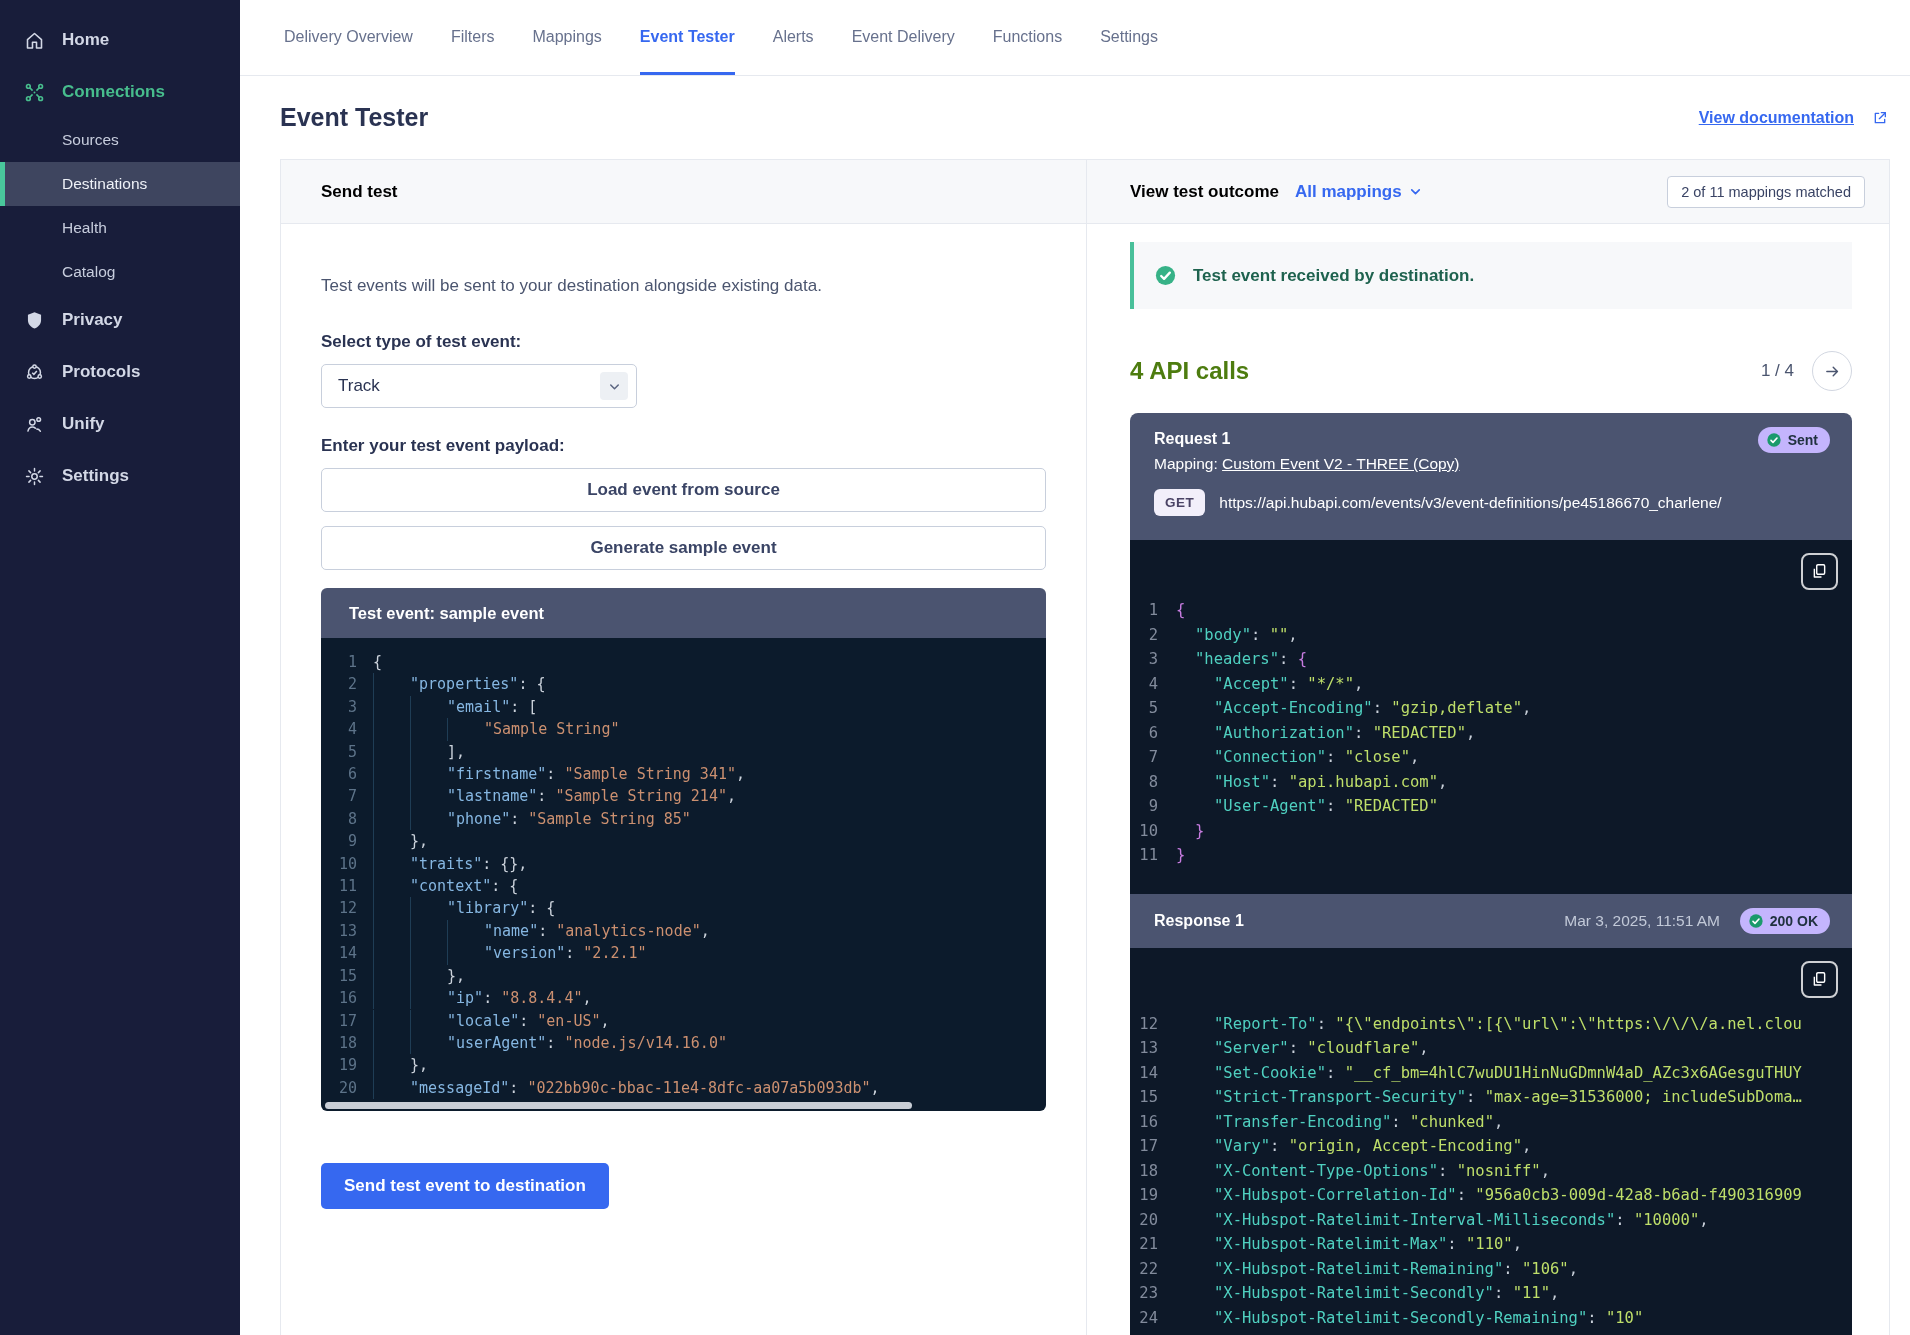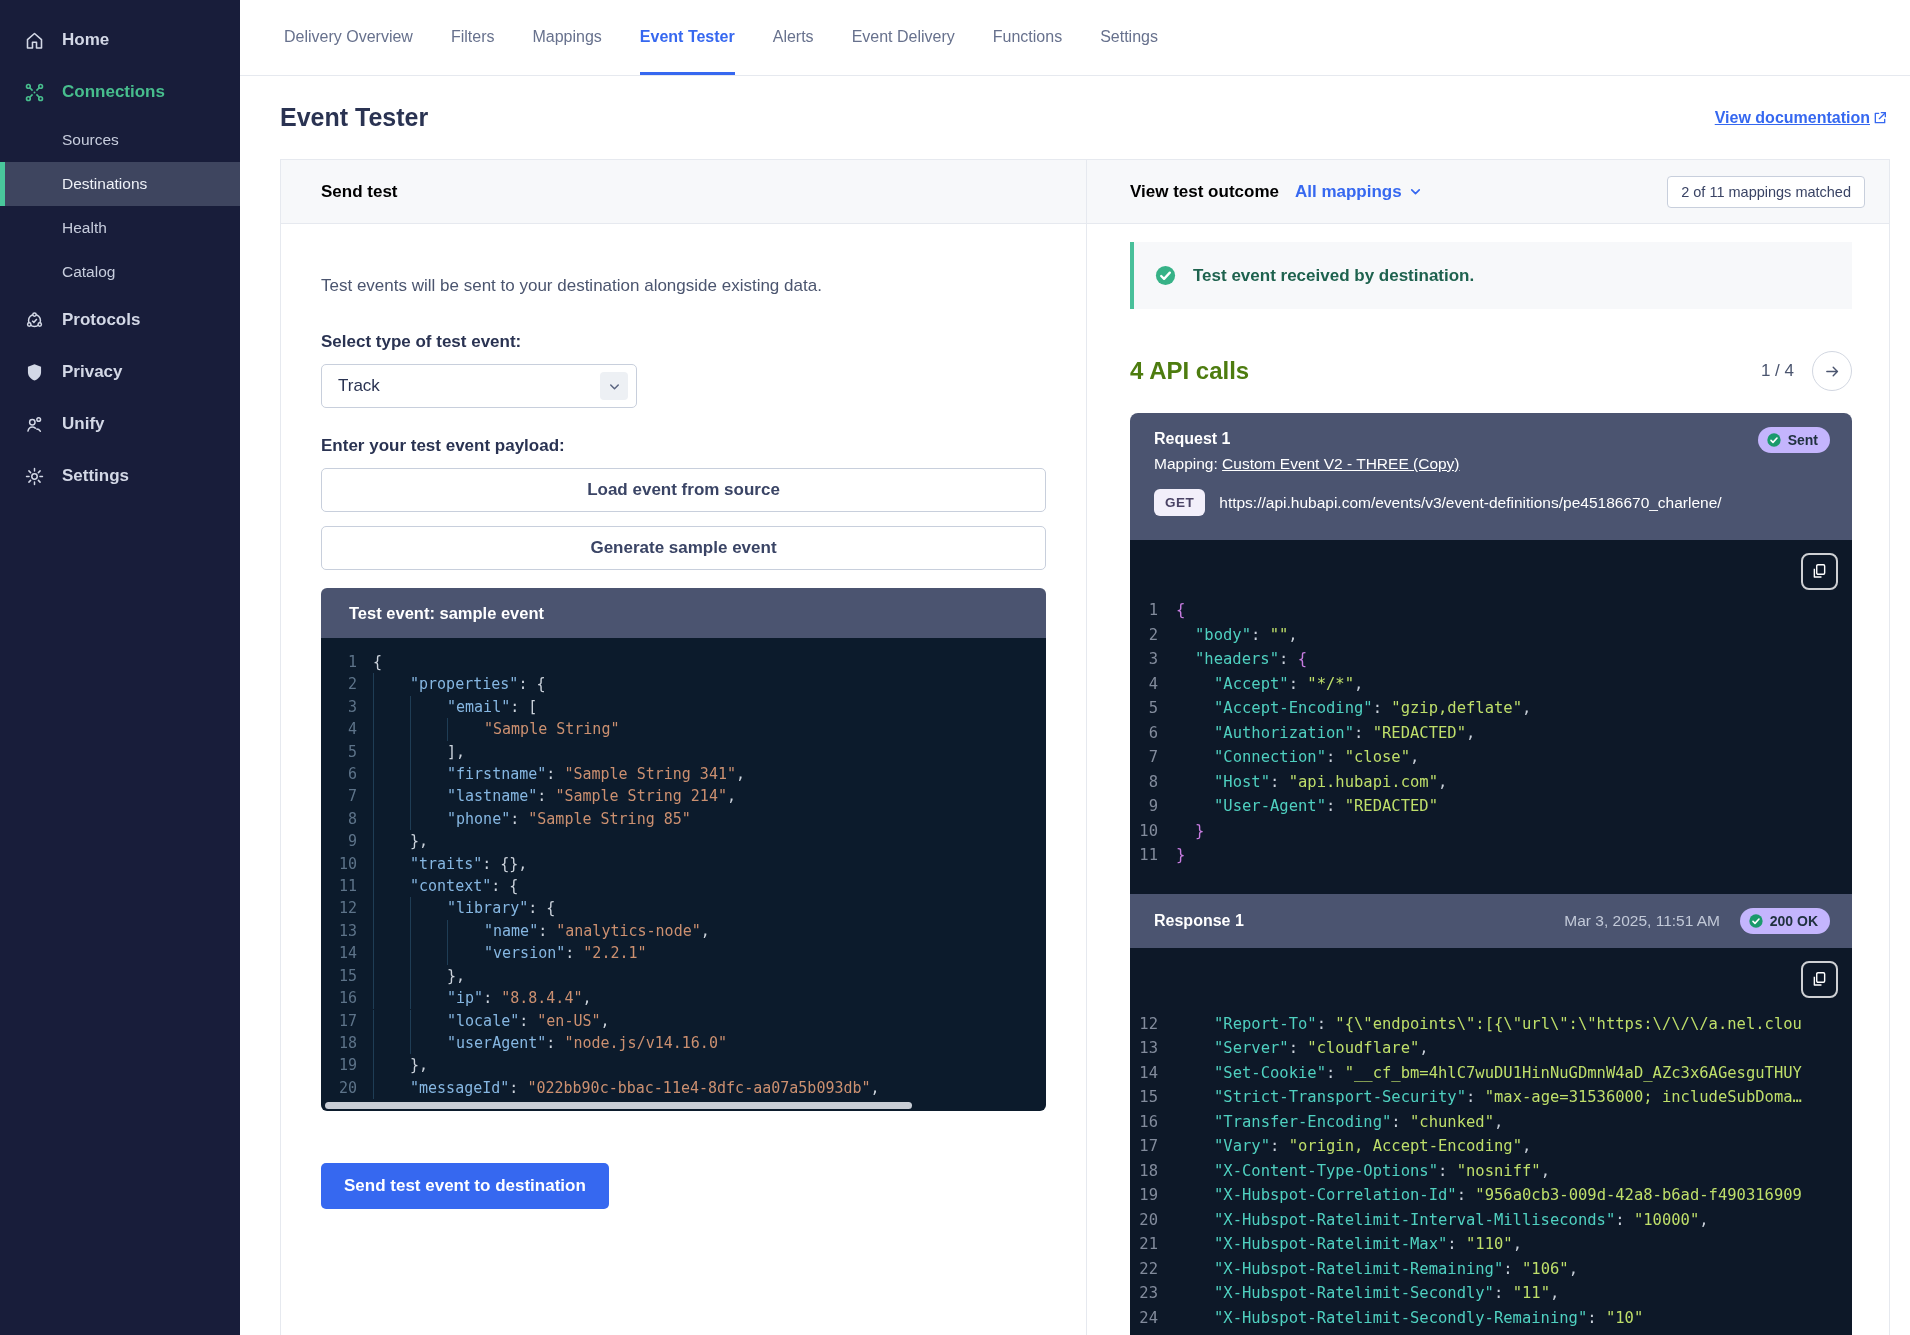--- a/index.html
+++ b/index.html
@@ -21,21 +21,21 @@
   
   .main { flex:1; display:flex; flex-direction:column; min-width:0; }
   .tabbar { height:76px; border-bottom:1px solid #e6e9ef; display:flex; align-items:stretch;
     padding-left:44px; gap:38px; flex:none; }
   .tab { display:flex; align-items:center; font-size:16px; color:#67718d; cursor:pointer;
     border-bottom:3px solid transparent; padding-top:2px; }
   .tab.active { color:#3668f0; font-weight:600; border-bottom-color:#3668f0; }
 
   .page-head { display:flex; justify-content:space-between; align-items:center; padding:27px 22px 27px 40px; flex:none; }
   .page-title { font-size:25px; font-weight:700; color:#2a3352; }
-  .doc-link { display:flex; align-items:center; gap:2px; color:#3668f0; font-size:16px; font-weight:600;
+  .doc-link { display:flex; align-items:center; gap:18px; color:#3668f0; font-size:16px; font-weight:600;
     text-decoration:underline; cursor:pointer; }
   .doc-link .xicon { width:16px; height:16px; display:flex; }
 
   .content { flex:1; min-height:0; margin:0 20px 0 40px; border:1px solid #e6e9ef; border-bottom:none;
     display:grid; grid-template-columns:806px 1fr; }
 
   .panel-head { height:64px; background:#f7f8fa; border-bottom:1px solid #e6e9ef;
     display:flex; align-items:center; flex:none; }
   .lcol { border-right:1px solid #e6e9ef; display:flex; flex-direction:column; min-height:0; overflow:hidden; }
   .rcol { display:flex; flex-direction:column; min-height:0; overflow:hidden; }
@@ -159,37 +159,37 @@
         <span>Destinations</span>
       </div>
       <div class="side-item sub">
         <span>Health</span>
       </div>
       <div class="side-item sub">
         <span>Catalog</span>
       </div>
       <div class="side-item ">
         <span class="sicon">
+          <svg viewBox="0 0 24 24" fill="currentColor">
+            <path d="M12 2.5l7.5 3v6c0 4.8-3.2 8.1-7.5 9.7-4.3-1.6-7.5-4.9-7.5-9.7v-6z"></path>
+          </svg>
+        </span>
+        <span>Privacy</span>
+      </div>
+      <div class="side-item ">
+        <span class="sicon">
           <svg viewBox="0 0 24 24" fill="none" stroke="currentColor" stroke-width="1.7">
             <circle cx="12" cy="12" r="6.8"></circle>
             <path d="M9.4 12.2l1.9 1.9 3.4-3.8"></path>
             <circle cx="12" cy="5.2" r="1.9" fill="#181d3a"></circle>
             <circle cx="6" cy="16.6" r="1.9" fill="#181d3a"></circle>
             <circle cx="18" cy="16.6" r="1.9" fill="#181d3a"></circle>
           </svg>
         </span>
         <span>Protocols</span>
-      </div>
-      <div class="side-item ">
-        <span class="sicon">
-          <svg viewBox="0 0 24 24" fill="currentColor">
-            <path d="M12 2.5l7.5 3v6c0 4.8-3.2 8.1-7.5 9.7-4.3-1.6-7.5-4.9-7.5-9.7v-6z"></path>
-          </svg>
-        </span>
-        <span>Privacy</span>
       </div>
       <div class="side-item ">
         <span class="sicon">
           <svg viewBox="0 0 24 24" fill="none" stroke="currentColor" stroke-width="1.7" stroke-linecap="round">
             <circle cx="9.5" cy="9.5" r="3.1"></circle>
             <path d="M4.5 19.5c.8-3.1 2.8-4.6 5-4.6 1.3 0 2.5.5 3.4 1.3"></path>
             <circle cx="16.8" cy="6.3" r="2.1"></circle>
             <path d="M14.6 17.2l2.2.4 1.9 2"></path>
           </svg>
         </span>

